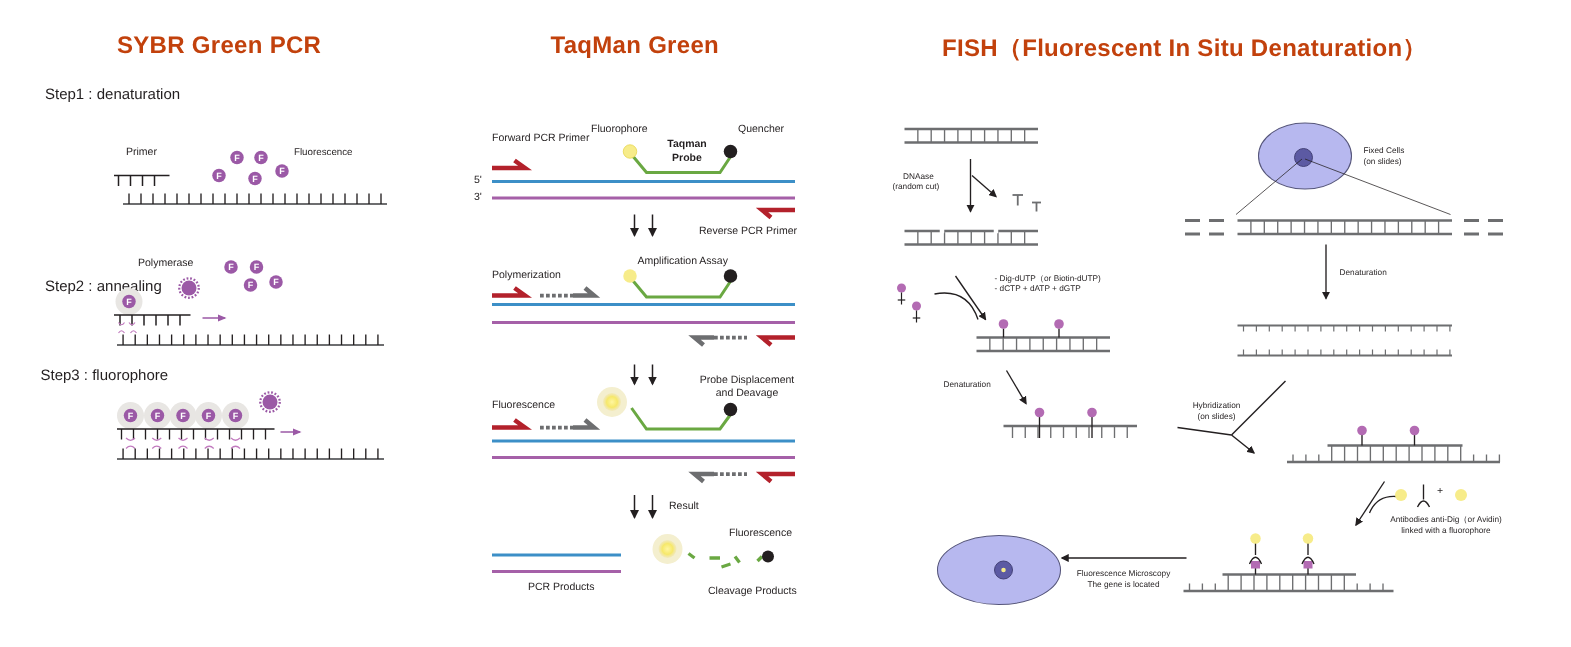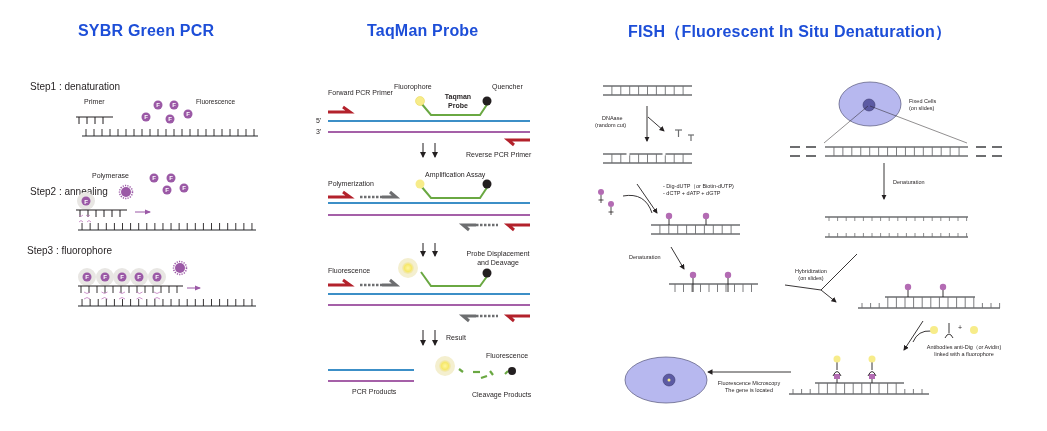--- a/index.html
+++ b/index.html
@@ -1,32 +1,32 @@
 <!DOCTYPE html>
 <html><head>
 <meta charset="utf-8">
 <style>
   html, body { margin:0; padding:0; background:#ffffff; }
   body { width:1047px; height:431px; position:relative; overflow:hidden; font-family:"Liberation Sans", sans-serif; color:#231f20; }
-  .panel-title { position:absolute; font-weight:bold; font-size:16px; letter-spacing:0.2px; color:#1d4ed8; white-space:nowrap; }
+  .panel-title { position:absolute; font-weight:bold; font-size:16px; letter-spacing:0.2px; color:#c2410c; white-space:nowrap; }
   .step-label { position:absolute; font-size:10px; color:#231f20; white-space:nowrap; }
   .lbl { position:absolute; font-size:7px; color:#231f20; white-space:nowrap; line-height:1.25; }
   .lbl.c { text-align:center; }
   .lbl.b { font-weight:bold; }
   .lbl.s { font-size:5.5px; }
   svg.canvas { position:absolute; left:0; top:0; }
 </style>
 </head>
 <body>
 
 <div class="panel-title" style="left:78px; top:22px;">SYBR Green PCR</div>
-<div class="panel-title" style="left:367px; top:22px;">TaqMan Probe</div>
+<div class="panel-title" style="left:367px; top:22px;">TaqMan Green</div>
 <div class="panel-title" style="left:628px; top:22px;">FISH（Fluorescent In Situ Denaturation）</div>
 
-<div class="step-label" style="left:30px; top:81px;text-align:right;">Step1 : denaturation</div>
+<div class="step-label" style="left:30px; top:58px;text-align:right;">Step1 : denaturation</div>
 <div class="step-label" style="left:30px; top:150px;margin-top:36px;">Step2 : annealing</div>
 <div class="step-label" style="left:27px; top:245px;">Step3 : fluorophore</div>
 <div class="lbl" style="left:84px; top:98px;">Primer</div>
 <div class="lbl" style="left:196px; top:98px; font-size:6.5px;">Fluorescence</div>
 <div class="lbl" style="left:92px; top:172px;">Polymerase</div>
 
 <div class="lbl" style="left:328px; top:89px;">Forward PCR Primer</div>
 <div class="lbl" style="left:394px; top:83px;">Fluorophore</div>
 <div class="lbl b c" style="left:440px; top:93px; width:36px;">
   <div>Taqman</div>

